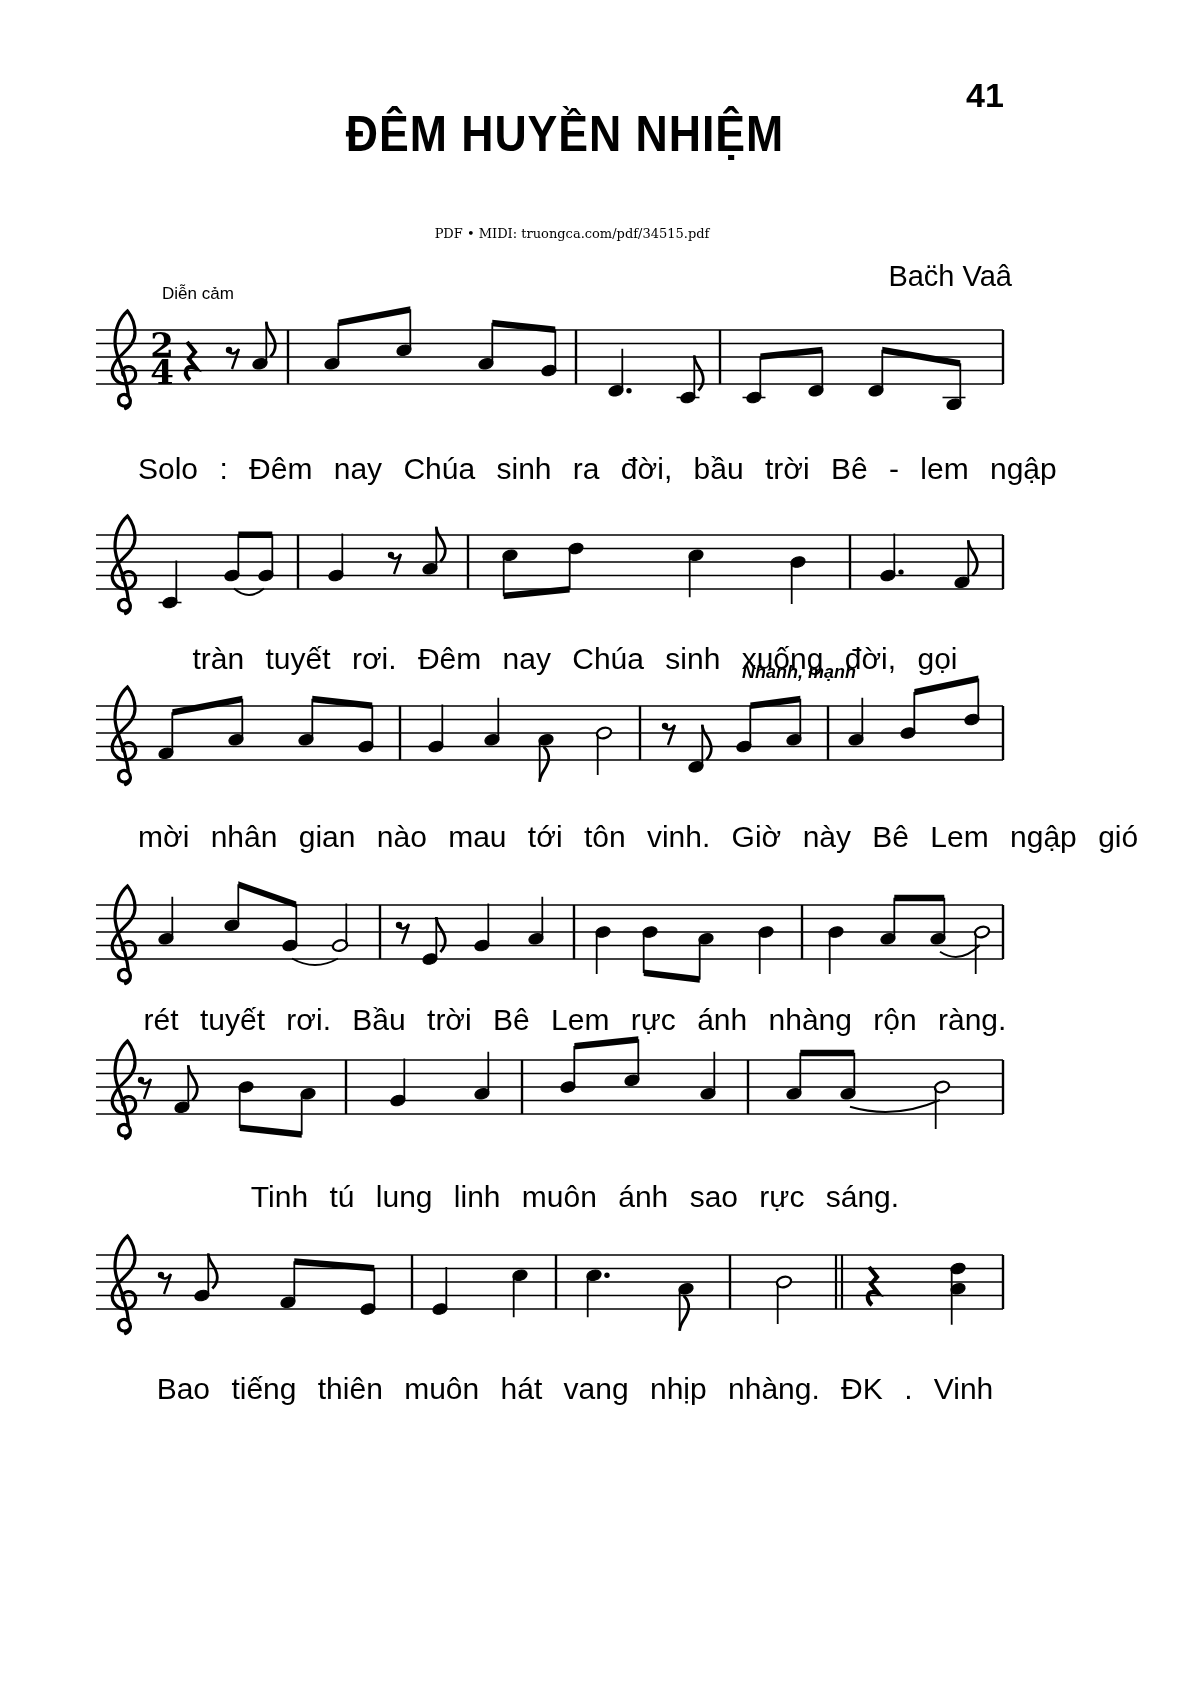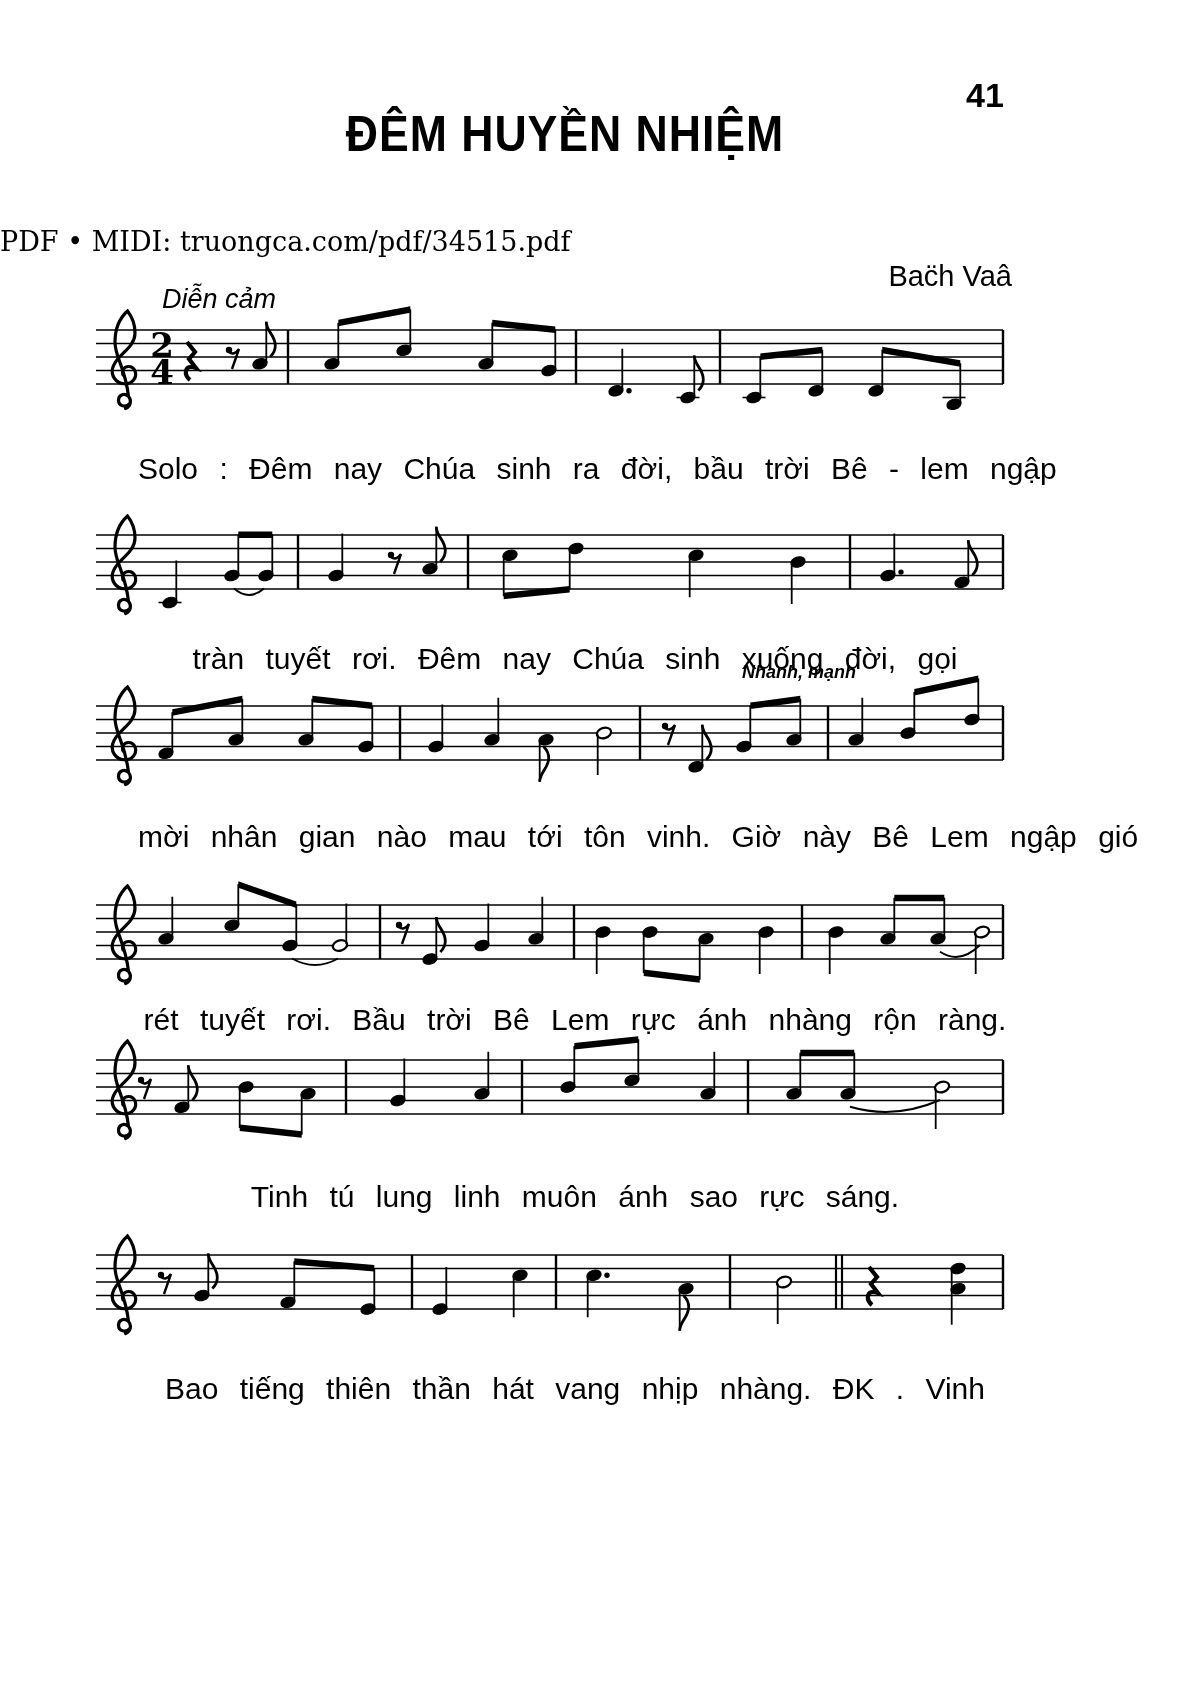--- a/index.html
+++ b/index.html
@@ -1,21 +1,21 @@
 <!DOCTYPE html>
 <html><head>
 <meta charset="utf-8">
 <style>
   html,body{margin:0;padding:0;background:#ffffff;}
   body{width:1200px;height:1702px;position:relative;font-family:"Liberation Sans",sans-serif;color:#000;overflow:hidden;}
   .page-number{position:absolute;left:966px;top:76px;font-size:34px;font-weight:bold;}
   .title{position:absolute;left:0;top:106px;width:1130px;text-align:center;font-size:47px;font-weight:bold;letter-spacing:1px;transform:scale(0.95,1.05);transform-origin:50% 50%;}
-  .meta-link{position:absolute;left:0;top:226px;width:1104px;font-family:"DejaVu Serif",serif;font-size:27px;}
+  .meta-link{position:absolute;left:0;top:226px;width:1104px;text-align:center;font-family:"DejaVu Serif",serif;font-size:13px;padding-left:20px;}
   .composer{position:absolute;right:188px;top:260px;font-size:29px;font-weight:500;margin-left:30px;}
-  .tempo{position:absolute;left:162px;top:284px;font-size:27px;font-style:italic;}
+  .tempo{position:absolute;left:162px;top:284px;font-size:17px;}
   .dynamic{position:absolute;left:742px;top:662px;font-size:18px;font-style:italic;font-weight:bold;}
   .system-svg{position:absolute;left:86px;width:940px;height:210px;}
   .lyric{position:absolute;left:138px;width:874px;text-align:center;font-size:30px;word-spacing:13px;white-space:nowrap;}
 </style>
 </head>
 <body>
 
 <div class="page-number">41</div>
 <div class="title">ĐÊM HUYỀN NHIỆM</div>
 <div class="meta-link">PDF • MIDI: truongca.com/pdf/34515.pdf</div>
@@ -292,14 +292,14 @@
       <line x1="756" y1="85" x2="756" y2="139" stroke="#000" stroke-width="2.2"></line>
       <path d="M 783 97 L 791 107 L 785 114 L 792 123 Q 783 120 782 126 Q 781 131 786 135" fill="none" stroke="#000" stroke-width="4.2"></path>
       <ellipse cx="872" cy="98.5" rx="7.3" ry="5.1" transform="rotate(-18 872 98.5)" fill="#000" stroke="#000" stroke-width="1"></ellipse>
       <ellipse cx="872" cy="118.75" rx="7.3" ry="5.1" transform="rotate(-18 872 118.75)" fill="#000" stroke="#000" stroke-width="1"></ellipse>
       <line x1="865.7" y1="99.5" x2="865.7" y2="154.75" stroke="#000" stroke-width="1.8"></line>
       <line x1="917" y1="85" x2="917" y2="139" stroke="#000" stroke-width="2.4"></line>
       <line x1="208.3" y1="131.25" x2="208.3" y2="91.25" stroke="#000" stroke-width="1.8"></line>
       <line x1="288.3" y1="138" x2="288.3" y2="98" stroke="#000" stroke-width="1.8"></line>
       <polygon points="208.3,88.25 288.3,95 288.3,101.5 208.3,94.75" fill="#000"></polygon>
     </svg>
-    <div class="lyric" style="top: 1372px;">Bao tiếng thiên thần hát vang nhịp nhàng. ĐK . Vinh</div>
+    <div class="lyric" style="top: 1372px;">Bao tiếng thiên muôn hát vang nhịp nhàng. ĐK . Vinh</div>
   </div>
 
 </body></html>

